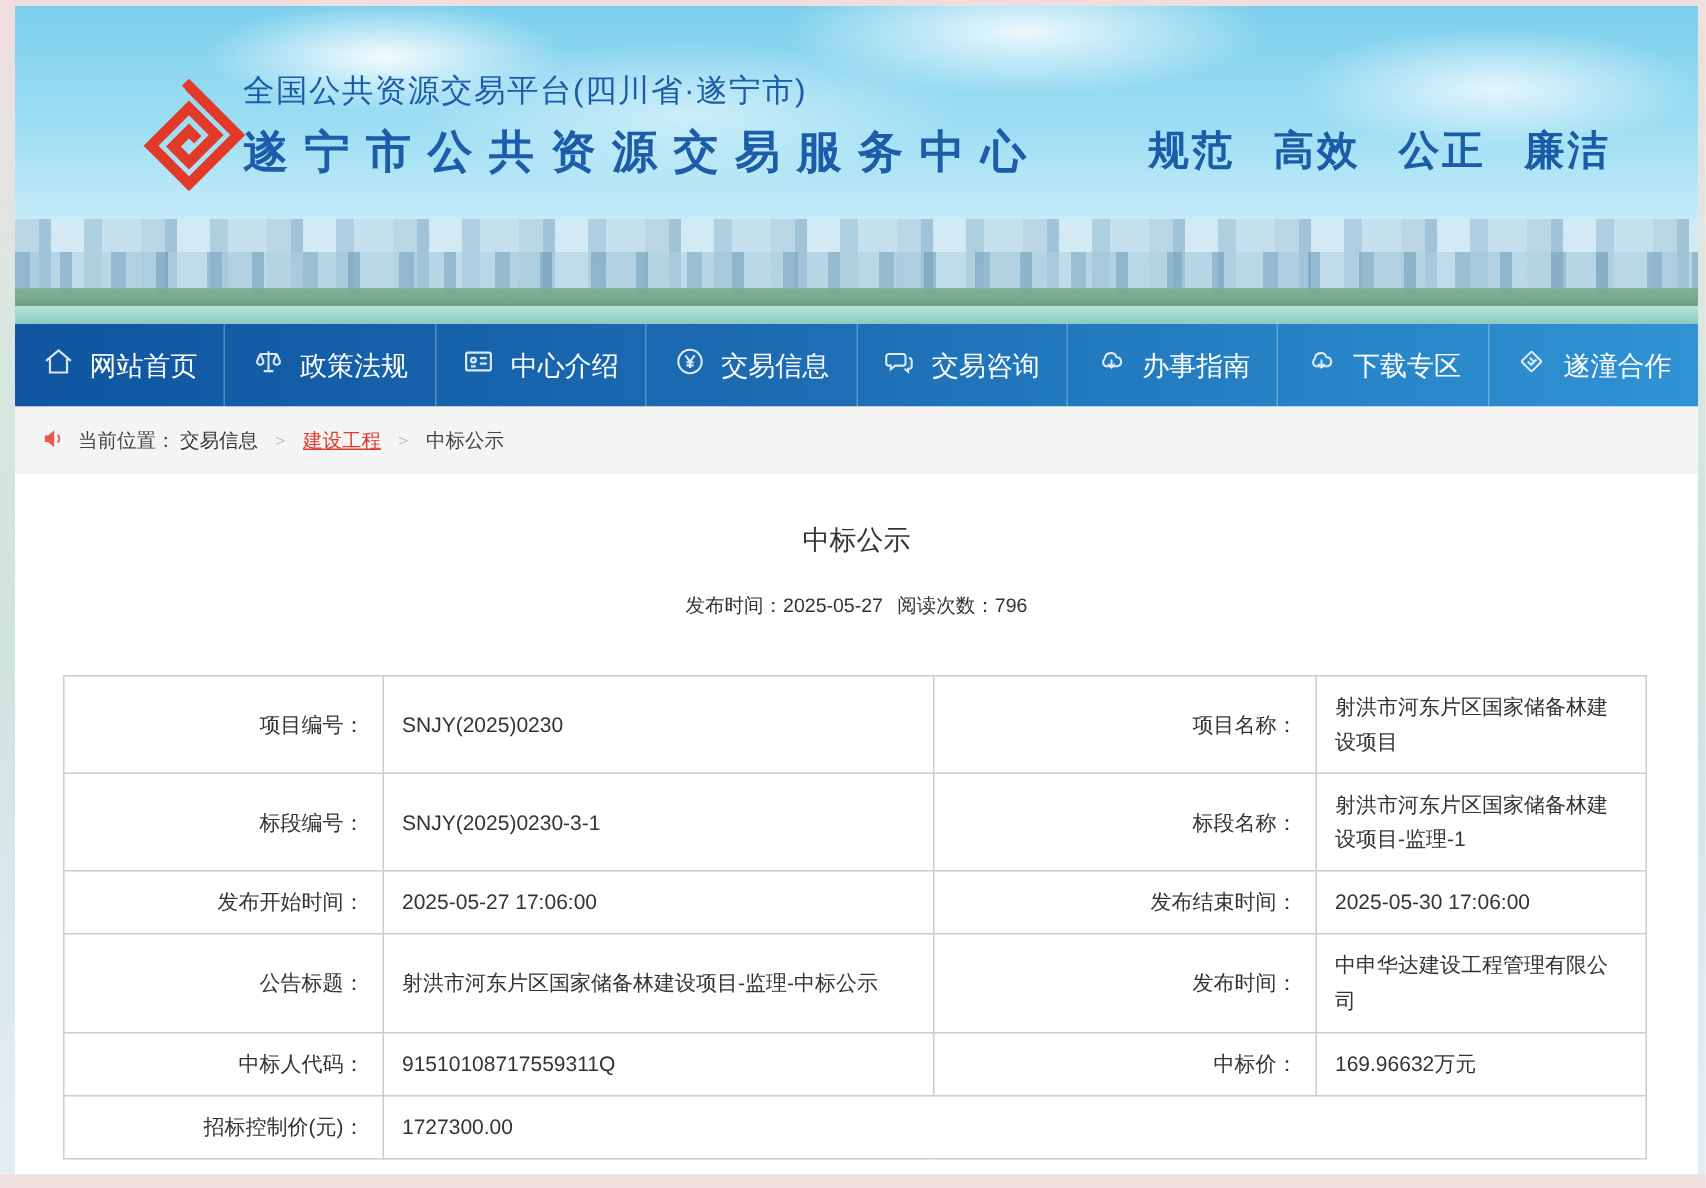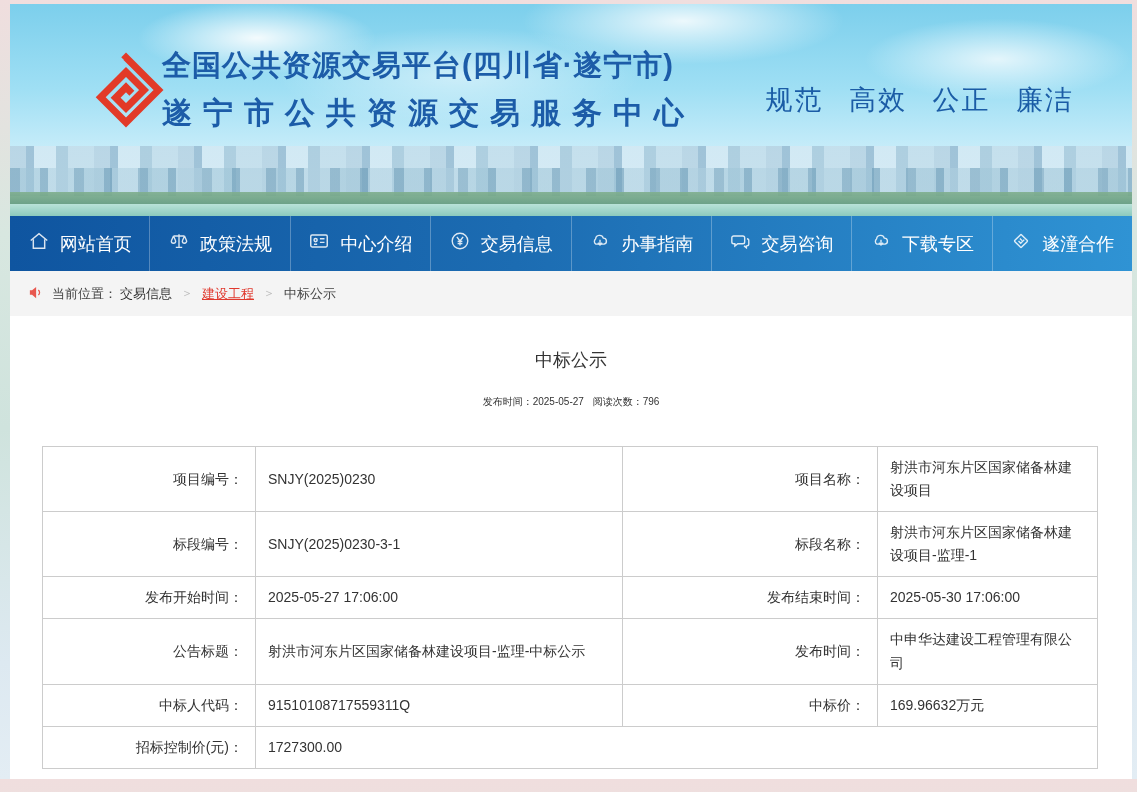--- a/index.html
+++ b/index.html
@@ -40,40 +40,40 @@
     background:repeating-linear-gradient(90deg,
       rgba(120,165,190,.9) 0 10px, rgba(160,198,216,.8) 10px 30px,
       rgba(110,158,185,.9) 30px 38px, rgba(175,208,224,.8) 38px 64px);
   }
   .trees { position:absolute; left:0; right:0; bottom:11px; height:13px;
     background:linear-gradient(180deg,#7fae8d,#5f977a); opacity:.9; }
   .water { position:absolute; left:0; right:0; bottom:0; height:12px;
     background:linear-gradient(180deg,#b9e2d8,#8ccabd); }
   .logo { position:absolute; left:70px; top:40px; }
   .banner-titles { position:absolute; left:152px; top:42px; color:#1c5ca8; }
-  .banner-title1 { font-size:29px; font-weight:bold; letter-spacing:1px; }
+  .banner-title1 { font-size:21px; font-weight:normal; letter-spacing:1px; }
   .banner-title2 { font-size:30px; font-weight:bold; letter-spacing:11px; margin-top:7px; }
-  .slogan { position:absolute; right:58px; top:78px; font-size:27px; font-weight:normal; color:#1b5ca6; letter-spacing:2px; word-spacing:16px; }
+  .slogan { position:absolute; right:58px; top:78px; font-size:27px; font-weight:bold; color:#1b5ca6; letter-spacing:2px; word-spacing:16px; }
 
   
   .nav { display:flex; height:55px; background:linear-gradient(90deg,#0f55a0 0%,#1c6cb2 45%,#2f93d4 100%); }
   .nav-item { flex:1; display:flex; align-items:center; justify-content:center; gap:10px; color:#fff; font-size:18px; text-decoration:none; border-left:1px solid rgba(255,255,255,.28); cursor:pointer; }
   .nav-item:first-child { border-left:none; }
   .nav-item svg { opacity:.85; }
 
   
   .breadcrumb { height:45px; background:#f4f4f4; display:flex; align-items:center; padding:0 18px; font-size:13px; color:#444; gap:9px; }
   .crumb-sep { color:#bbb; font-size:12px; }
   .crumb-link { color:#333; text-decoration:none; cursor:pointer; }
   .crumb-active { color:#e0392e; text-decoration:underline; cursor:pointer; }
 
   
   .main { background:#fff; min-height:440px; padding:32px 0 10px; }
   .article-title { text-align:center; font-size:18px; color:#333; font-weight:500; }
-  .article-meta { text-align:center; font-size:10px; color:#333; margin-top:23px; }
+  .article-meta { text-align:center; font-size:13px; color:#333; margin-top:23px; }
   .article-meta span { margin:0 3px; }
 
   table.detail { border-collapse:collapse; margin:37px 0 0 32px; width:1055px; table-layout:fixed; }
   table.detail td { border:1px solid #ccc; font-size:14px; color:#333; padding:9px 12px; line-height:1.65; word-break:break-all; }
   td.lbl { text-align:right; background:#fff; }
   td.val { text-align:left; }
 </style>
 </head>
 <body>
 
@@ -130,32 +130,32 @@
       <span>
         <svg width="22" height="22" viewBox="0 0 24 24" fill="none" stroke="#fff" stroke-width="1.5">
           <circle cx="12" cy="12" r="8.5"></circle>
           <path d="M8.6 7.5 L12 12 L15.4 7.5 M12 12 V16.8 M9.4 12.6 H14.6 M9.4 14.8 H14.6"></path>
         </svg></span>
       <span>交易信息</span>
     </a>
     <a class="nav-item">
       <span>
         <svg width="22" height="22" viewBox="0 0 24 24" fill="none" stroke="#fff" stroke-width="1.5">
+          <path d="M4 6.5 h10 a2 2 0 0 1 2 2 v4.5 a2 2 0 0 1 -2 2 h-5.5 l-3.2 2.6 v-2.6 h-1.3 a2 2 0 0 1 -2 -2 v-4.5 a2 2 0 0 1 2 -2 z"></path>
+          <path d="M18.5 9.5 a2 2 0 0 1 2 2 v3.8 a2 2 0 0 1 -2 2 h-.6 v2.2 l-2.6 -2.2"></path>
+        </svg></span>
+      <span>交易咨询</span>
+    </a>
+    <a class="nav-item">
+      <span>
+        <svg width="22" height="22" viewBox="0 0 24 24" fill="none" stroke="#fff" stroke-width="1.5">
           <path d="M7.2 10 a4.3 4.3 0 0 1 8.4 -1.1 a3.3 3.3 0 0 1 .9 6.5 h-9 a3.2 3.2 0 0 1 -.3 -5.4"></path>
           <path d="M12 10.5 v5.5 M9.6 13.8 L12 16.3 L14.4 13.8"></path>
         </svg></span>
       <span>办事指南</span>
-    </a>
-    <a class="nav-item">
-      <span>
-        <svg width="22" height="22" viewBox="0 0 24 24" fill="none" stroke="#fff" stroke-width="1.5">
-          <path d="M4 6.5 h10 a2 2 0 0 1 2 2 v4.5 a2 2 0 0 1 -2 2 h-5.5 l-3.2 2.6 v-2.6 h-1.3 a2 2 0 0 1 -2 -2 v-4.5 a2 2 0 0 1 2 -2 z"></path>
-          <path d="M18.5 9.5 a2 2 0 0 1 2 2 v3.8 a2 2 0 0 1 -2 2 h-.6 v2.2 l-2.6 -2.2"></path>
-        </svg></span>
-      <span>交易咨询</span>
     </a>
     <a class="nav-item">
       <span>
         <svg width="22" height="22" viewBox="0 0 24 24" fill="none" stroke="#fff" stroke-width="1.5">
           <path d="M7.2 10 a4.3 4.3 0 0 1 8.4 -1.1 a3.3 3.3 0 0 1 .9 6.5 h-9 a3.2 3.2 0 0 1 -.3 -5.4"></path>
           <path d="M12 10.5 v5.5 M9.6 13.8 L12 16.3 L14.4 13.8"></path>
         </svg></span>
       <span>下载专区</span>
     </a>
     <a class="nav-item">

